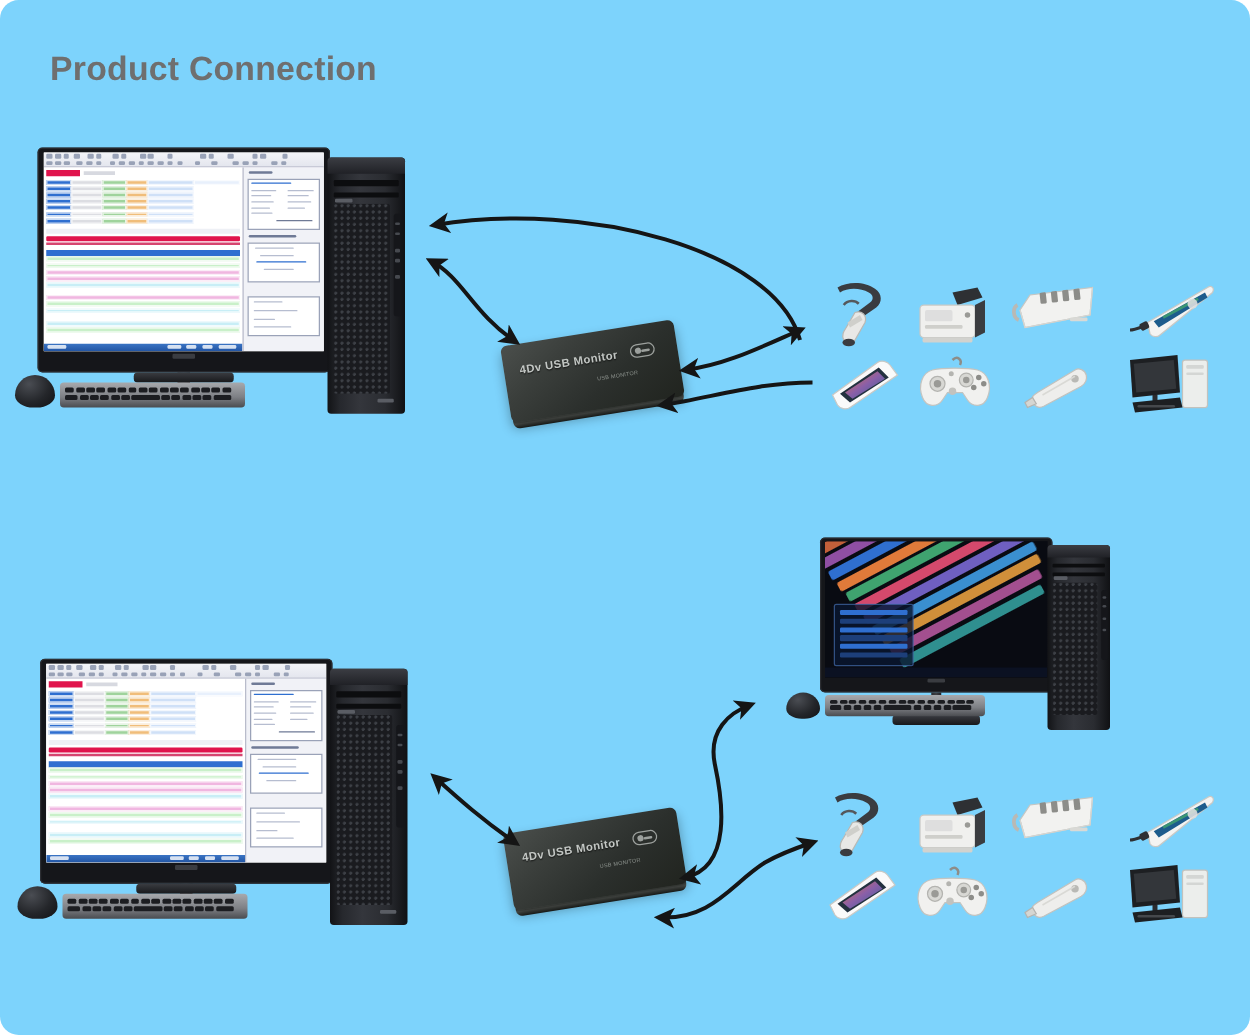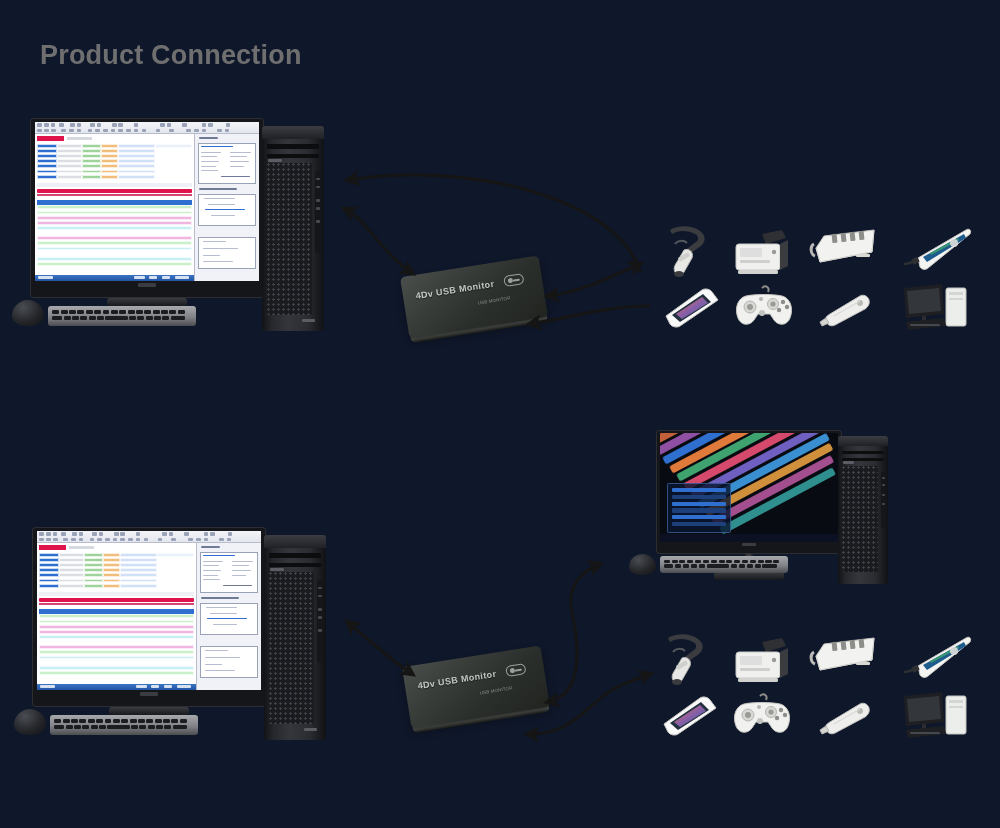--- a/index.html
+++ b/index.html
@@ -2,21 +2,21 @@
 <html><head>
 <meta charset="utf-8">
 <style>
   * { box-sizing: border-box; margin: 0; padding: 0; }
   html, body {
     width: 1000px; height: 828px;
     background: #ffffff;
     font-family: "Liberation Sans", sans-serif;
     overflow: hidden;
   }
-  #page { position: relative; width: 1000px; height: 828px; background:#0f172a; }
+  #page { position: relative; width: 1000px; height: 828px; background:#7dd3fc;border-radius:15px; }
 
   
   .page-title {
     position: absolute; left: 40px; top: 40px;
     font-size: 27px; font-weight: bold; color: #6f6f6f;
     letter-spacing: .2px;
   }
 
   
   .abs { position: absolute; }

